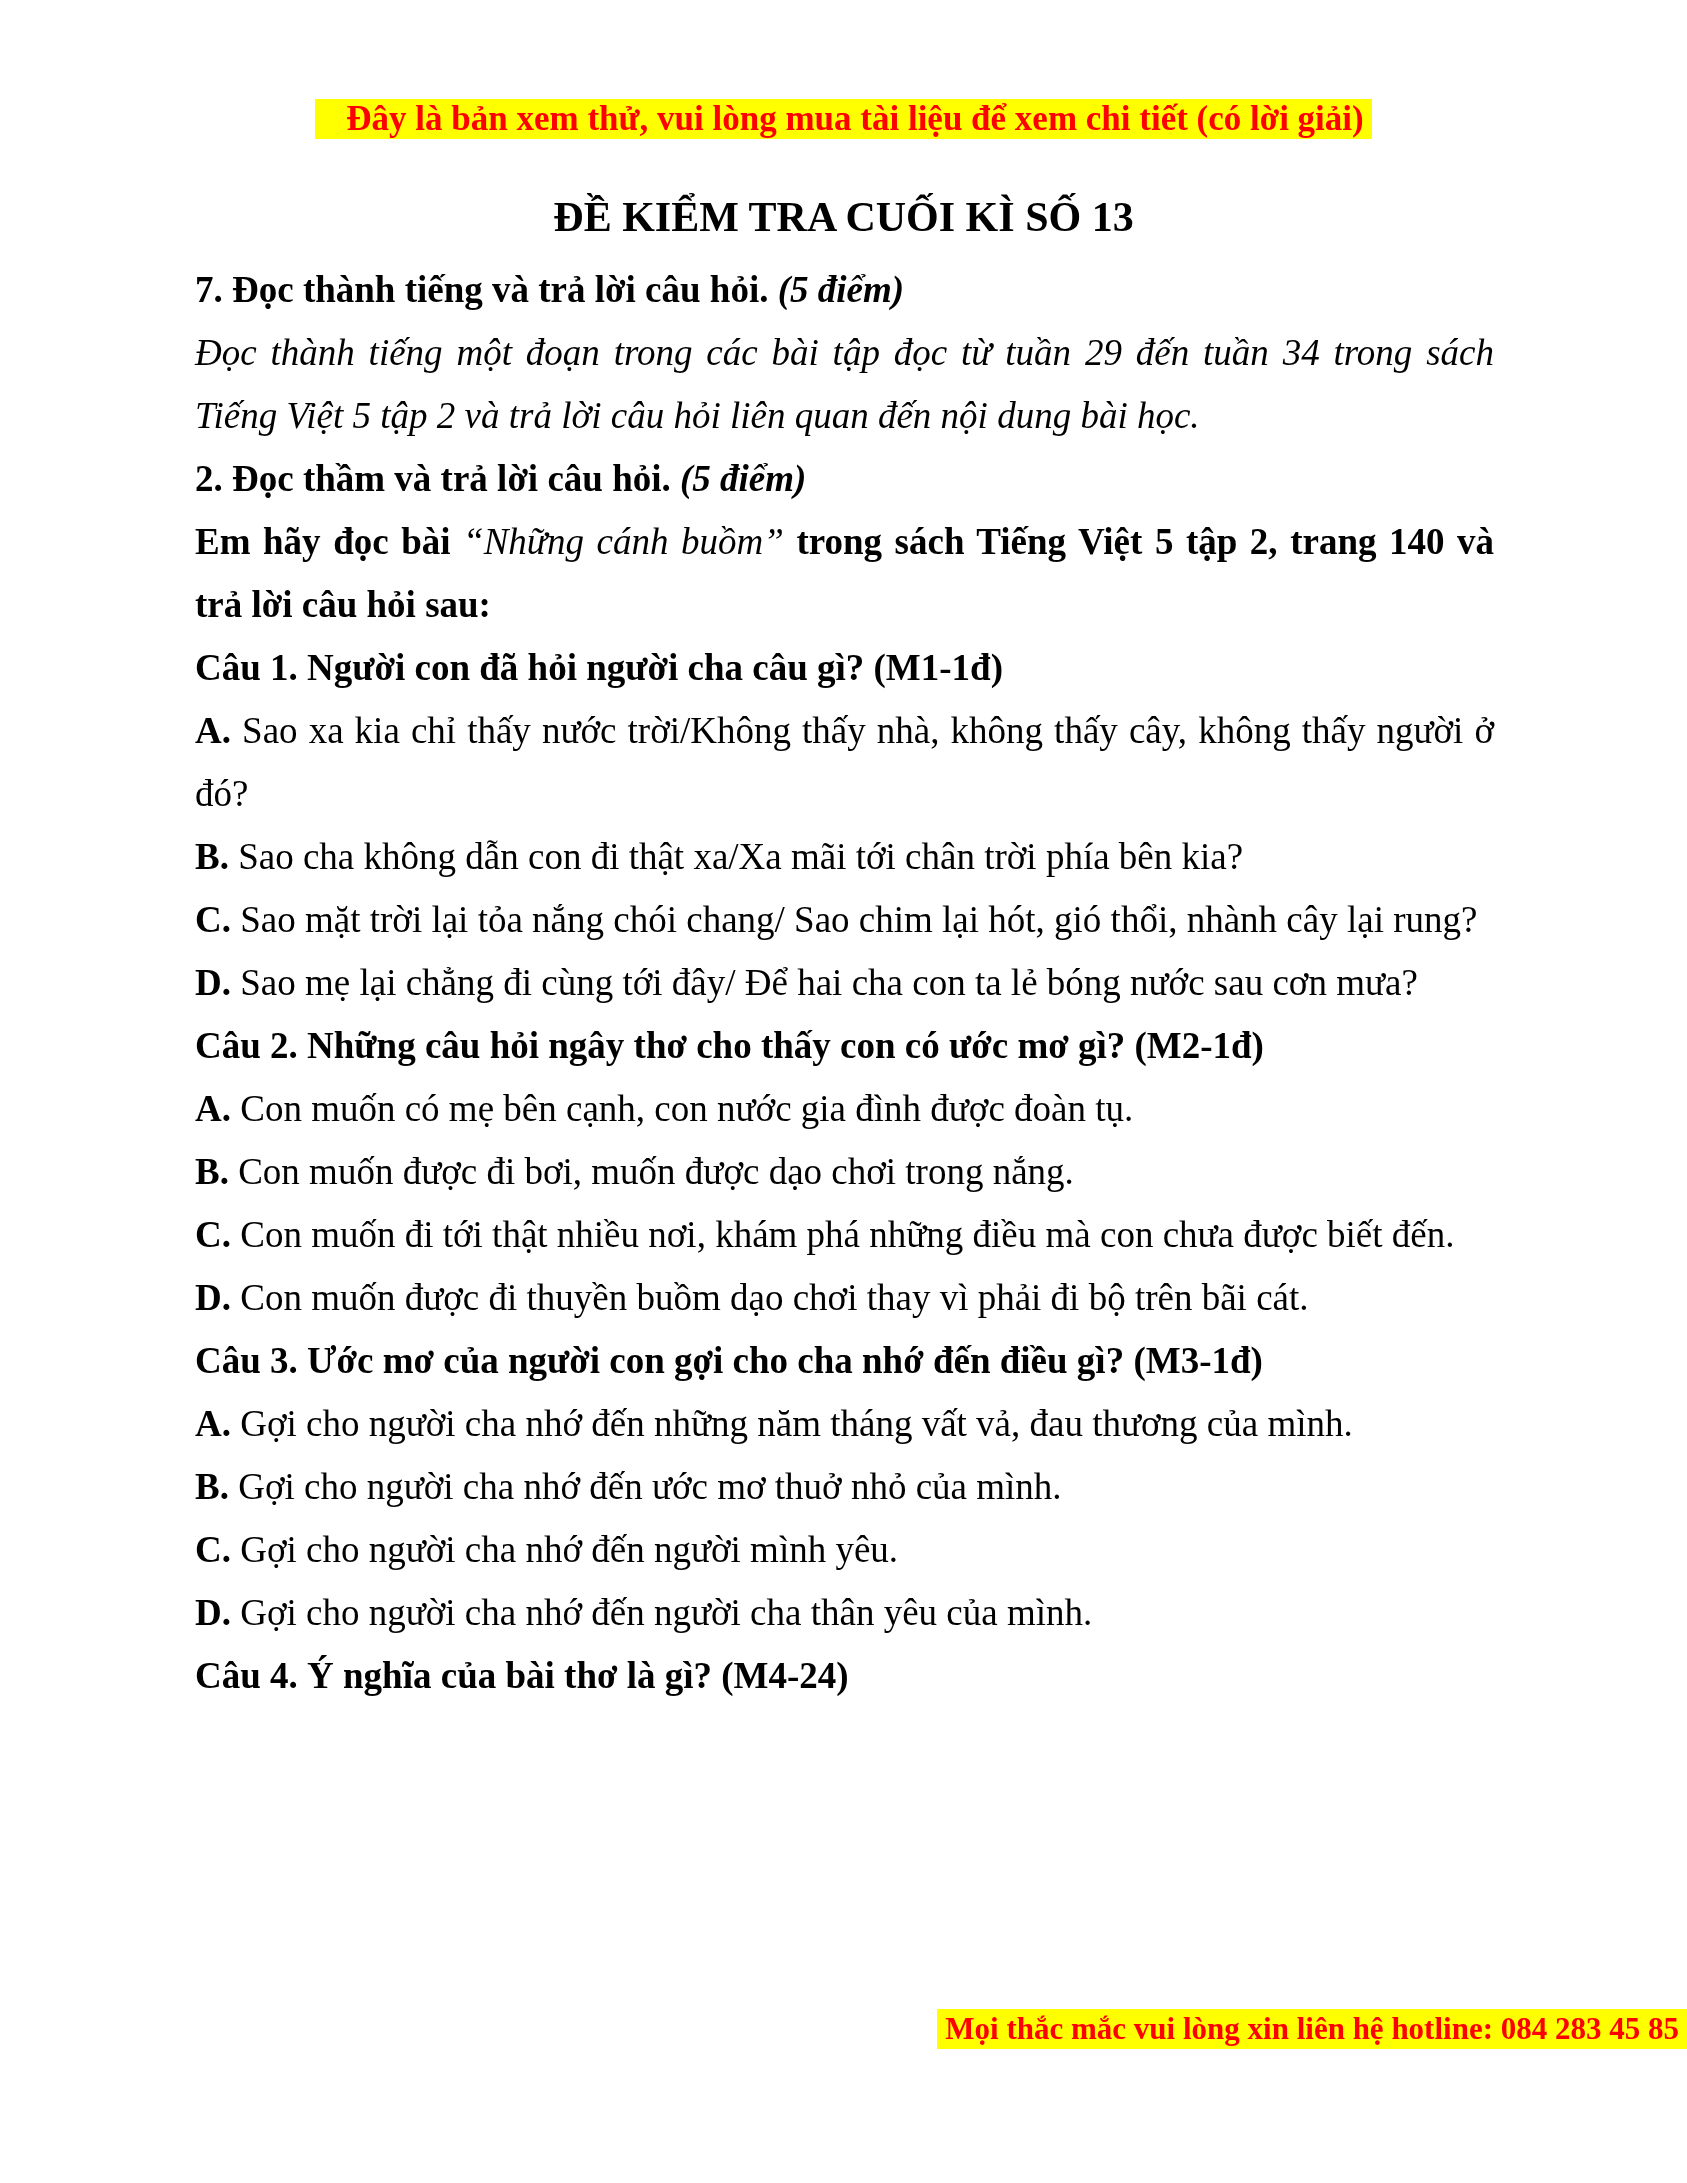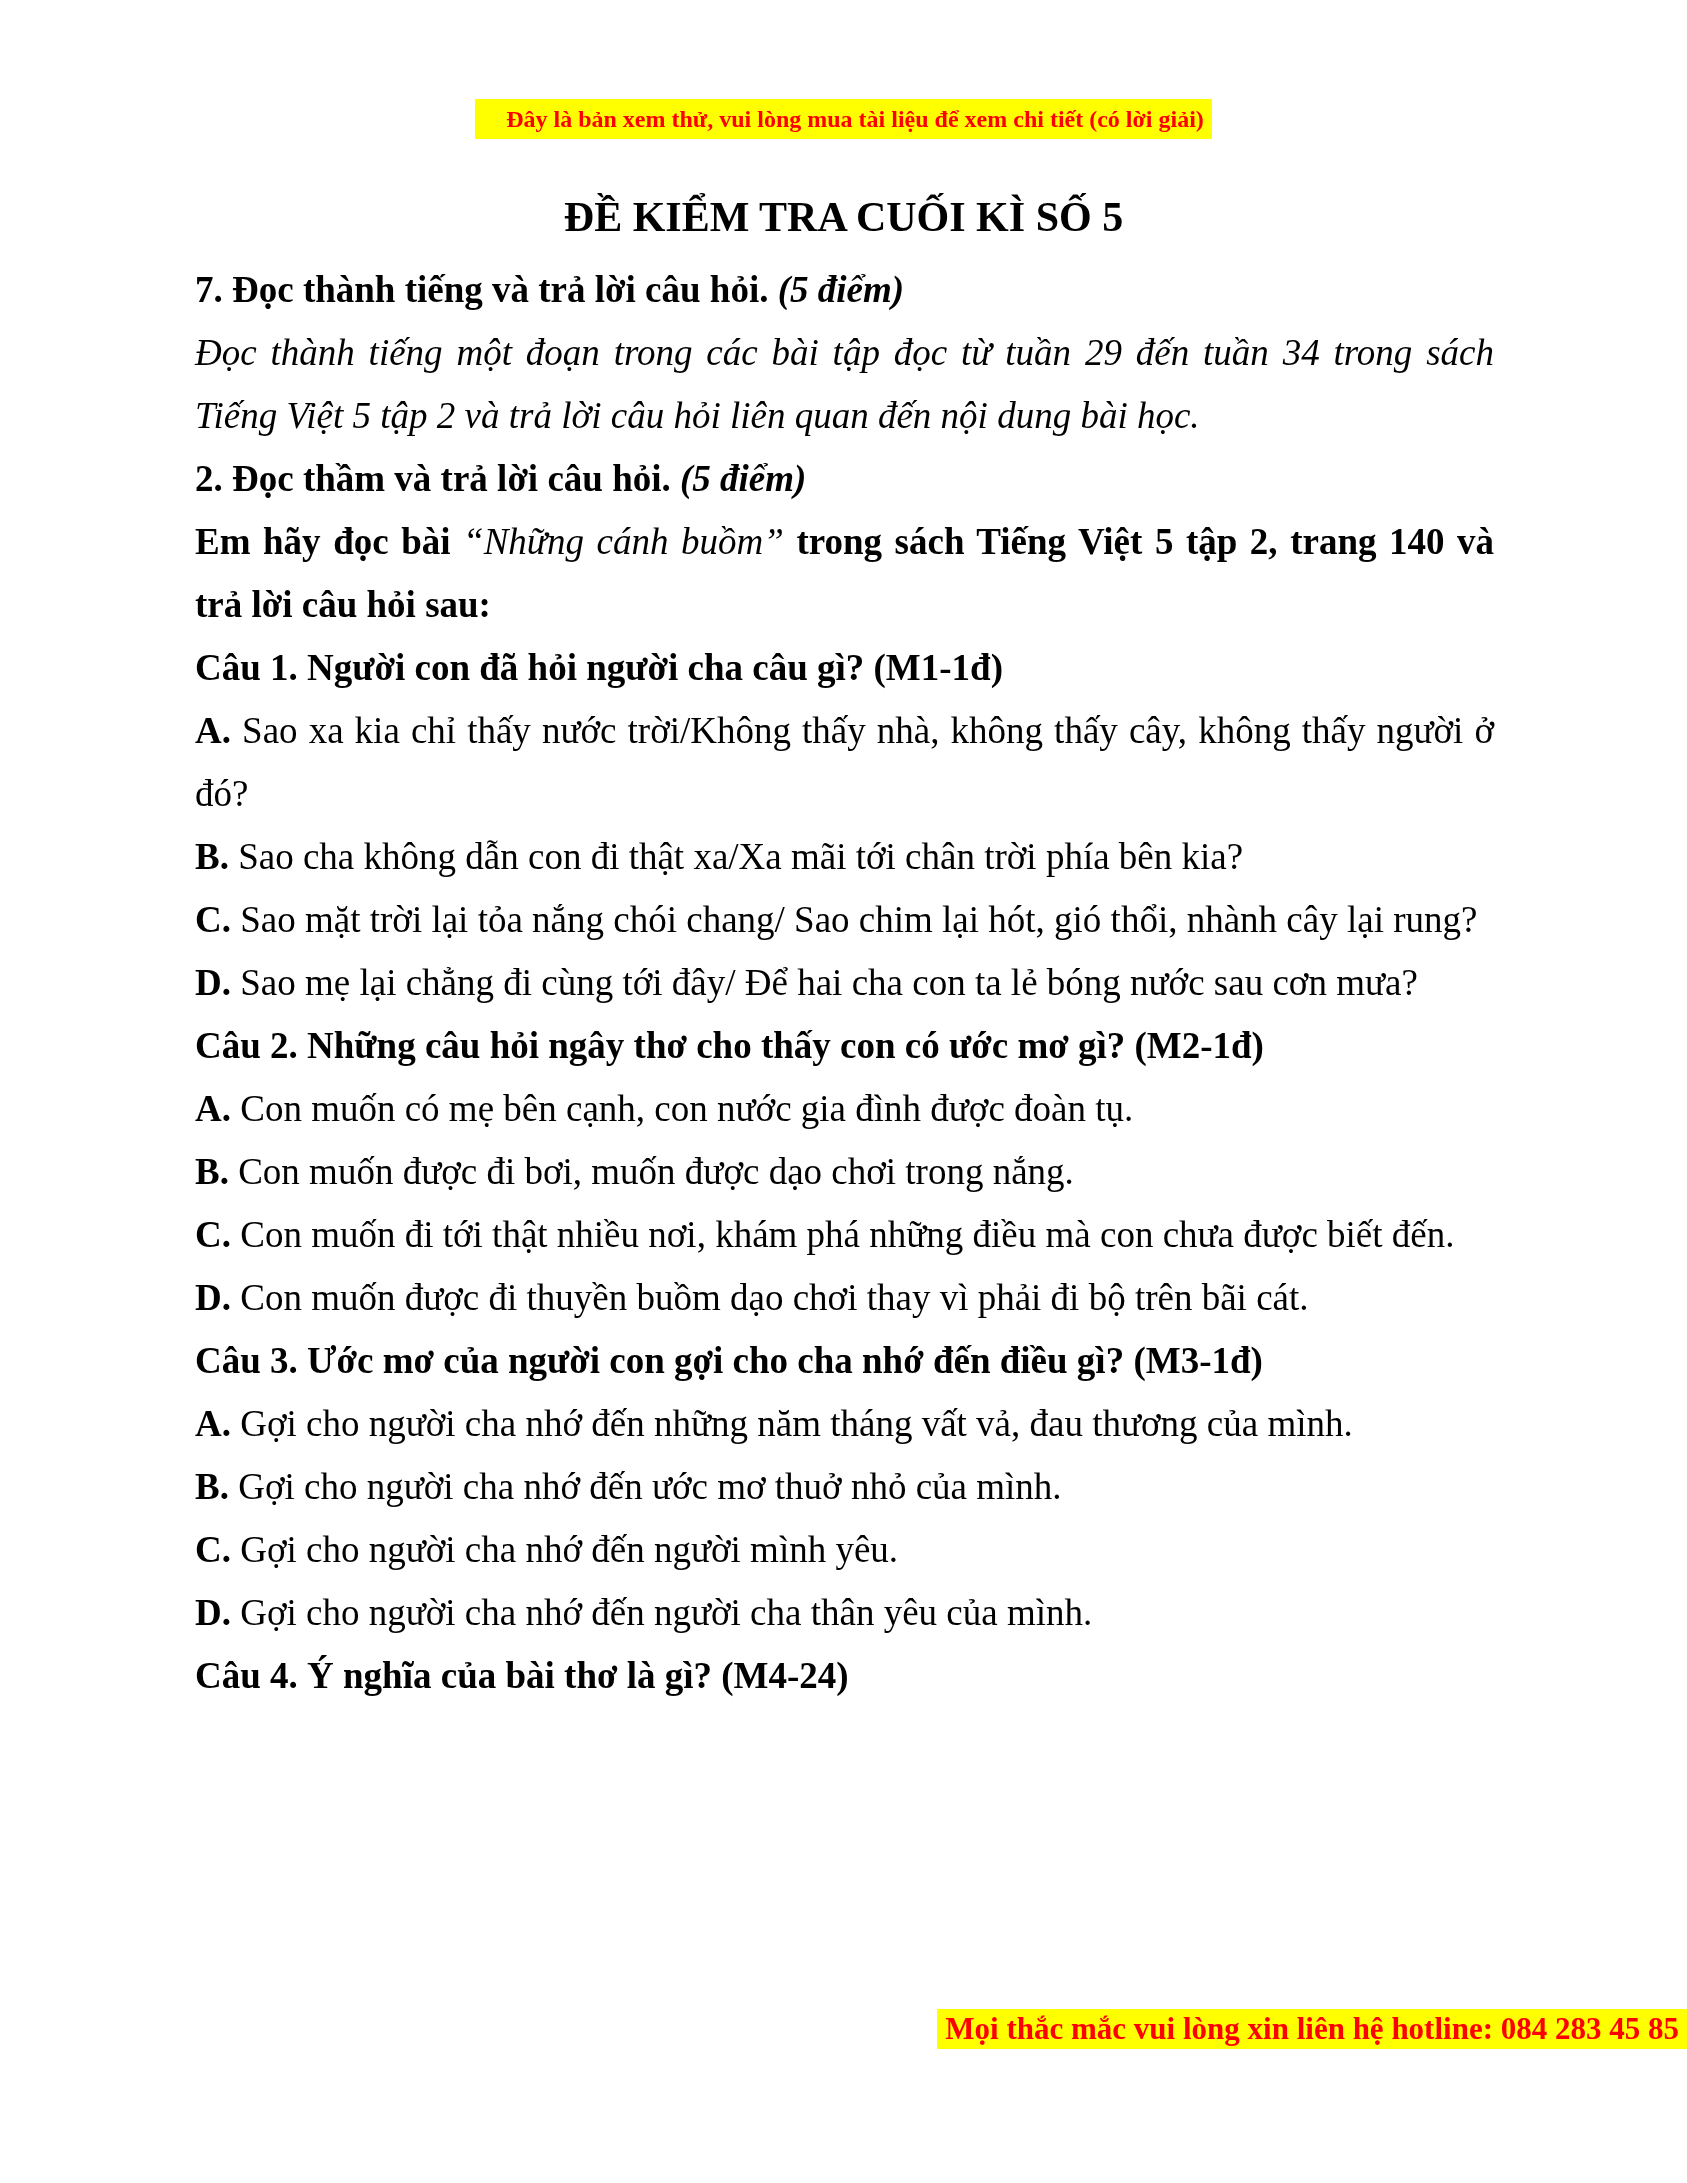--- a/index.html
+++ b/index.html
@@ -15,21 +15,21 @@
   .banner{position:absolute;left:0;width:100%;text-align:center;}
   .banner-top{top:99px;}
   .banner-bottom{top:2009px;text-align:right;}
   .hl{
     display:inline-block;
     background:#FFFF00;
     color:#FF0000;
     font-weight:bold;
     padding:0 8px;
   }
-  .banner-top .hl{font-size:24px;line-height:40px;padding-left:31px;}
+  .banner-top .hl{font-size:35px;line-height:40px;padding-left:31px;}
   .banner-bottom .hl{font-size:31px;line-height:40px;}
   .doc-title{
     position:absolute;top:191px;left:0;width:100%;
     text-align:center;font-size:42px;line-height:53px;font-weight:bold;
   }
   .content{
     position:absolute;top:258px;left:195px;width:1299px;
     font-size:37px;line-height:63px;
   }
   .content p{margin:0;text-align:justify;}
@@ -38,21 +38,21 @@
 </style>
 </head>
 <body>
 
 <div class="page">
 
   <div class="banner banner-top">
     <span class="hl">Đây là bản xem thử, vui lòng mua tài liệu để xem chi tiết (có lời giải)</span>
   </div>
 
-  <div class="doc-title">ĐỀ KIỂM TRA CUỐI KÌ SỐ 5</div>
+  <div class="doc-title">ĐỀ KIỂM TRA CUỐI KÌ SỐ 13</div>
 
   <div class="content">
 
 
     <p><span class="b">7. Đọc thành tiếng và trả lời câu hỏi.</span> <span class="b i">(5 điểm)</span></p>
 
     <p class="i">Đọc thành tiếng một đoạn trong các bài tập đọc từ tuần 29 đến tuần 34 trong sách Tiếng Việt 5 tập 2 và trả lời câu hỏi liên quan đến nội dung bài học.</p>
 
     <p><span class="b">2. Đọc thầm và trả lời câu hỏi.</span> <span class="b i">(5 điểm)</span></p>
 

